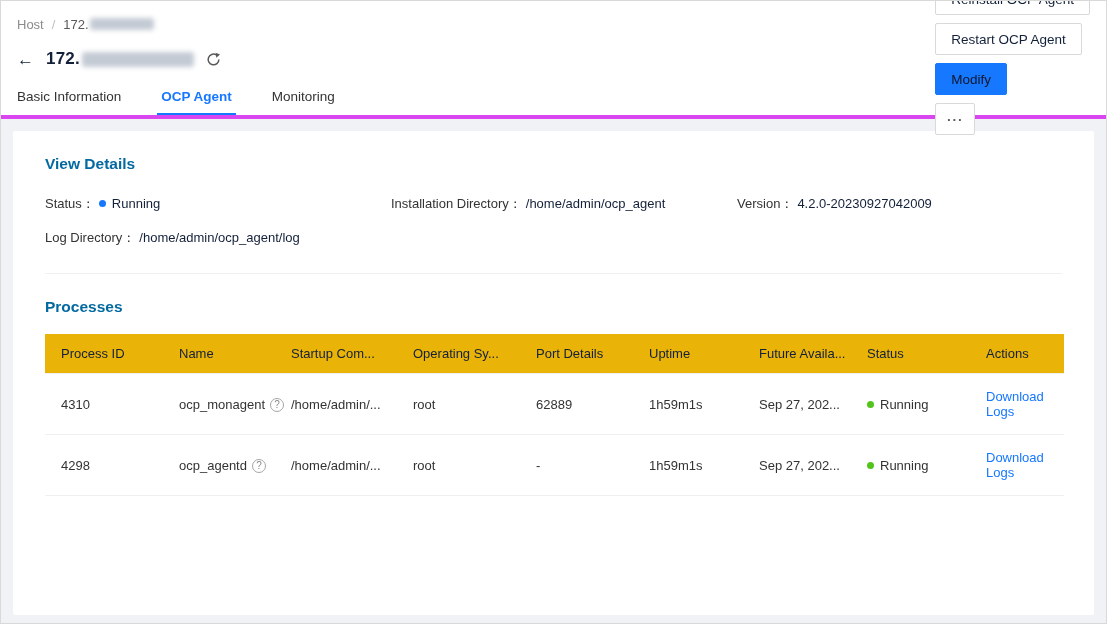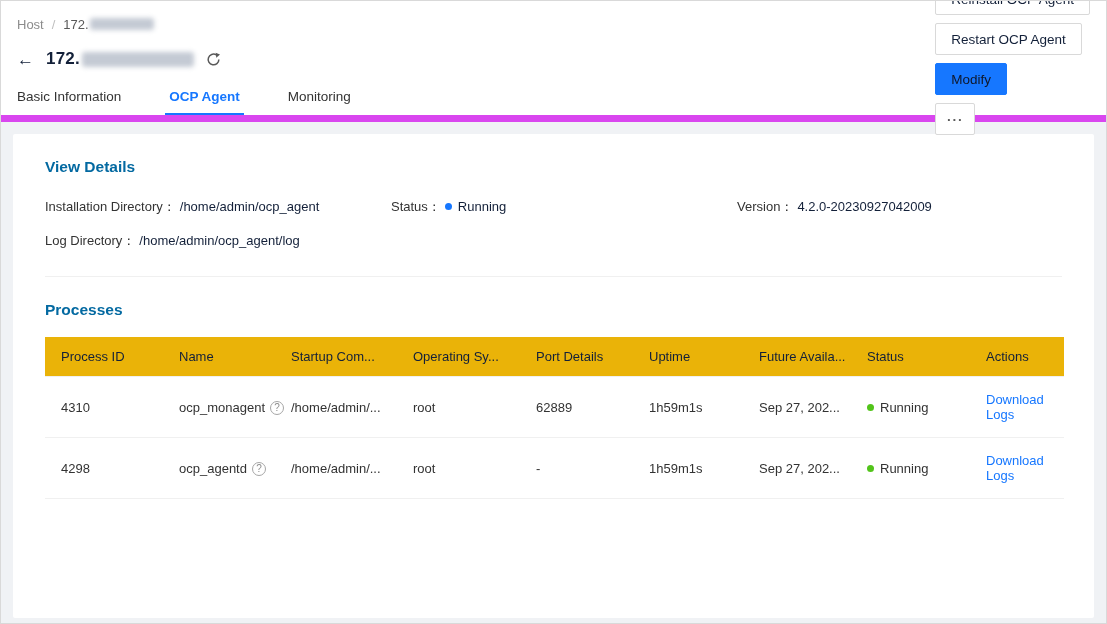--- a/index.html
+++ b/index.html
@@ -29,21 +29,21 @@
   .header-actions { margin-left:auto; display:flex; gap:8px; align-items:flex-start;flex-direction:column; }
   .btn {
     height:32px; padding:0 15px; background:#fff;
     border:1px solid #d9d9d9; border-radius:2px;
     font-size:13.5px; color:#132039; cursor:pointer;
     font-family:"Liberation Sans", sans-serif;
   }
   .btn-primary { background: var(--accent, #1677ff); border-color: var(--accent,#1677ff); color:#0f172a; }
   .btn-more { width:40px; padding:0; font-weight:700; letter-spacing:1px; color:#595959; }
   
-  .tabs { display:flex; padding: 4px 12px 0; border-bottom:7px solid #d946ef;gap:8px; }
+  .tabs { display:flex; padding: 4px 12px 0; border-bottom:4px solid #d946ef; }
   .tab { font-size:13.5px; color:#333; padding: 8px 4px 11px; margin-right:32px; cursor:pointer; }
   .tab.active { color: var(--accent,#1677ff); border-bottom: 2px solid var(--accent,#1677ff); padding-bottom:9px; font-weight:700; }
   
   .card { background:#fff; margin: 12px; min-height: 484px; padding: 24px 32px; border-radius:2px; }
   .section-title { font-size:15.5px; font-weight:700; color:#0369a1; }
   .fields { display:grid; grid-template-columns: 346px 346px 1fr; row-gap: 16px; margin-top: 22px; font-size: 13px; }
   .field { white-space: nowrap; }
   .field .lbl { color:#333; }
   .field .val { color:#132039; margin-left: 4px; }
   .dot { display:inline-block; width:7px; height:7px; border-radius:50%; margin: 0 6px 0 4px; vertical-align: 1px; }
@@ -103,24 +103,24 @@
     </div>
 
   </div>
 
   <div class="card">
 
     <div class="section-title">View Details</div>
 
     <div class="fields">
       <div class="field">
-        <span class="lbl">Installation Directory：</span><span class="val">/home/admin/ocp_agent</span>
+        <span class="lbl">Status：</span><span class="dot dot-blue"></span><span class="val" style="margin-left:0">Running</span>
       </div>
       <div class="field">
-        <span class="lbl">Status：</span><span class="dot dot-blue"></span><span class="val" style="margin-left:0">Running</span>
+        <span class="lbl">Installation Directory：</span><span class="val">/home/admin/ocp_agent</span>
       </div>
       <div class="field">
         <span class="lbl">Version：</span><span class="val">4.2.0-20230927042009</span>
       </div>
       <div class="field">
         <span class="lbl">Log Directory：</span><span class="val">/home/admin/ocp_agent/log</span>
       </div>
     </div>
 
     <div class="divider"></div>

